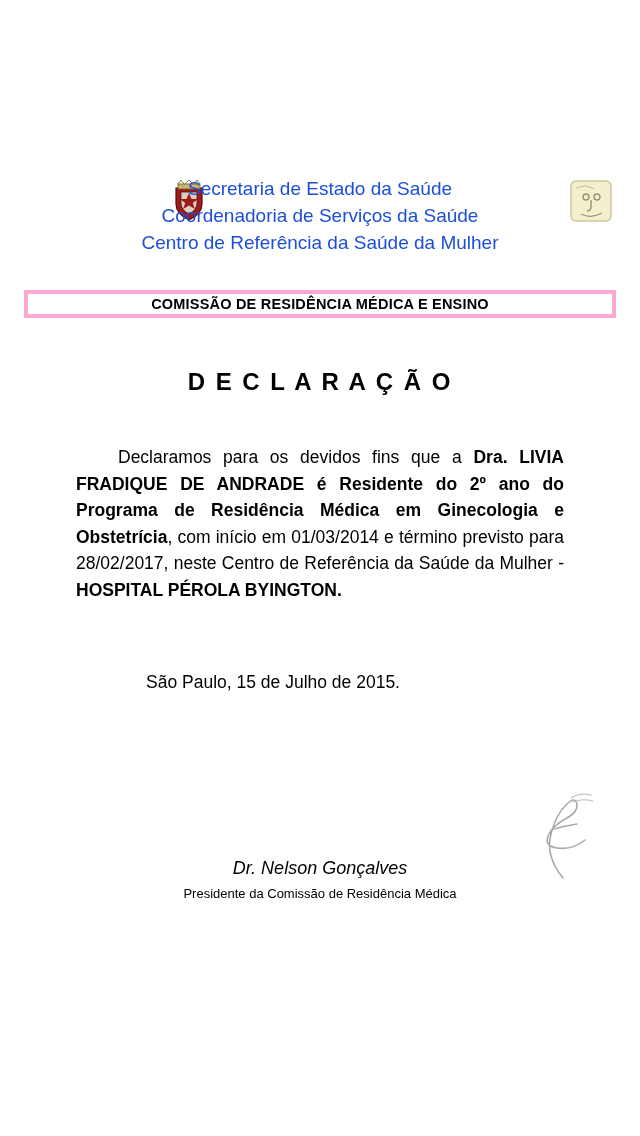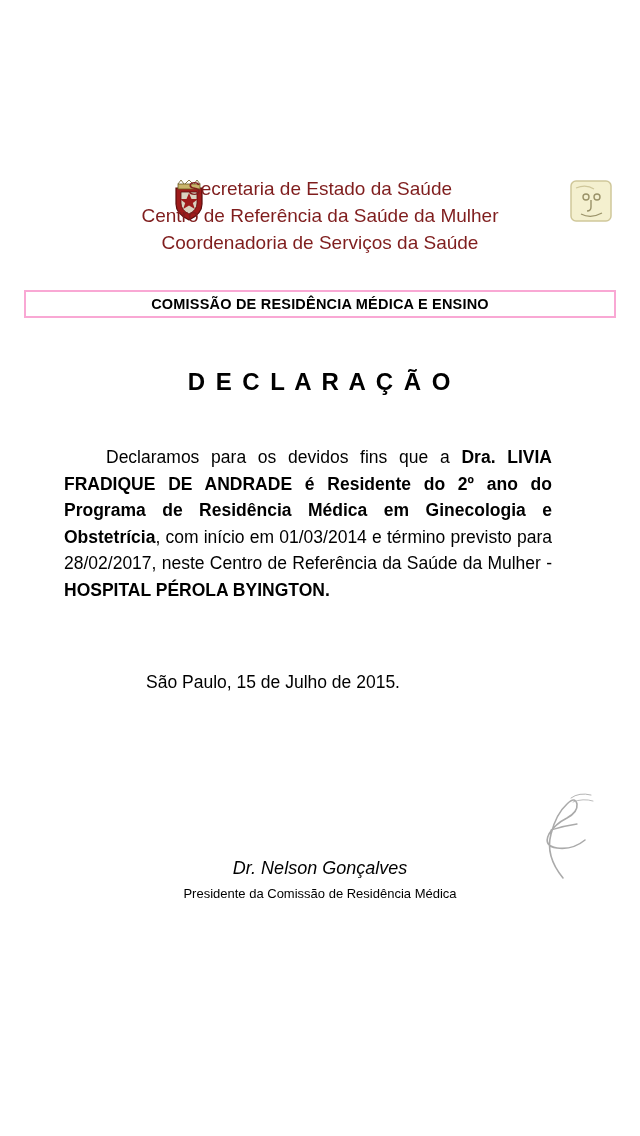--- a/index.html
+++ b/index.html
@@ -26,41 +26,41 @@
   .header {
     position: absolute;
     top: 175px;
     left: 0;
     width: 640px;
     text-align: center;
   }
   .header-line {
     font-size: 19px;
     line-height: 27px;
-    color: #7f1d1d;
+    color: #1d4ed8;
     white-space: nowrap;
   }
 
   
   .coat-of-arms {
     position: absolute;
     left: 172px;
     top: 180px;
     width: 34px;
     height: 42px;
   }
 
   
   .commission-box {
     position: absolute;
     left: 24px;
     top: 290px;
     width: 592px;
     height: 28px;
-    border: 2px solid #f9a8d4;
+    border: 4px solid #f9a8d4;
     box-sizing: border-box;
     display: flex;
     align-items: center;
     justify-content: center;
   }
   .commission-text {
     font-size: 14.5px;
     font-weight: bold;
     letter-spacing: 0.2px;
     color: #000;
@@ -74,21 +74,21 @@
     width: 640px;
     text-align: center;
     font-size: 24px;
     font-weight: bold;
     letter-spacing: 2px;
   }
 
   
   .body-block {
     position: absolute;
-    left: 64px;
+    left: 76px;
     top: 444px;
     width: 488px;
     font-size: 17.5px;
     line-height: 26.5px;
     text-align: justify;
     text-justify: inter-word;
   }
   .body-block .indent {
     display: inline-block;
     width: 42px;
@@ -155,22 +155,22 @@
       <path d="M4 8 L30 8 L30 24 Q30 34 17 40 Q4 34 4 24 Z" fill="#9e1b1b" stroke="#5a0c0c" stroke-width="1.2"></path>
       <path d="M9 12 L25 12 L25 23 Q25 30 17 34 Q9 30 9 23 Z" fill="#d9d2c0" stroke="#5a0c0c" stroke-width="0.8"></path>
       <path d="M17 13 L19.5 19 L26 19 L20.8 23 L22.8 29 L17 25.4 L11.2 29 L13.2 23 L8 19 L14.5 19 Z" fill="#9e1b1b"></path>
       <rect x="6" y="4" width="22" height="5" fill="#c9b56b" stroke="#6b5a22" stroke-width="0.8"></rect>
       <path d="M6 4 L9 0 L12 4 M13 4 L17 0 L21 4 M22 4 L25 0 L28 4" fill="none" stroke="#6b5a22" stroke-width="0.8"></path>
     </svg>
   </div>
 
   <div class="header">
     <div class="header-line">Secretaria de Estado da Saúde</div>
+    <div class="header-line">Coordenadoria de Serviços da Saúde</div>
     <div class="header-line">Centro de Referência da Saúde da Mulher</div>
-    <div class="header-line">Coordenadoria de Serviços da Saúde</div>
   </div>
 
   <div class="stamp">
     <svg width="46" height="46" viewBox="0 0 46 46" xmlns="http://www.w3.org/2000/svg">
       <rect x="3" y="3" width="40" height="40" rx="5" fill="#f4f0cf" stroke="#cfc79a" stroke-width="1.5"></rect>
       <circle cx="18" cy="19" r="3" fill="none" stroke="#9a9268" stroke-width="1.4"></circle>
       <circle cx="29" cy="19" r="3" fill="none" stroke="#9a9268" stroke-width="1.4"></circle>
       <path d="M23 22 L23 29 Q23 33 19 33" fill="none" stroke="#9a9268" stroke-width="1.4"></path>
       <path d="M13 36 Q23 41 34 35" fill="none" stroke="#9a9268" stroke-width="1.2"></path>
       <path d="M8 10 Q18 6 26 11" fill="none" stroke="#cfc79a" stroke-width="1.2"></path>

